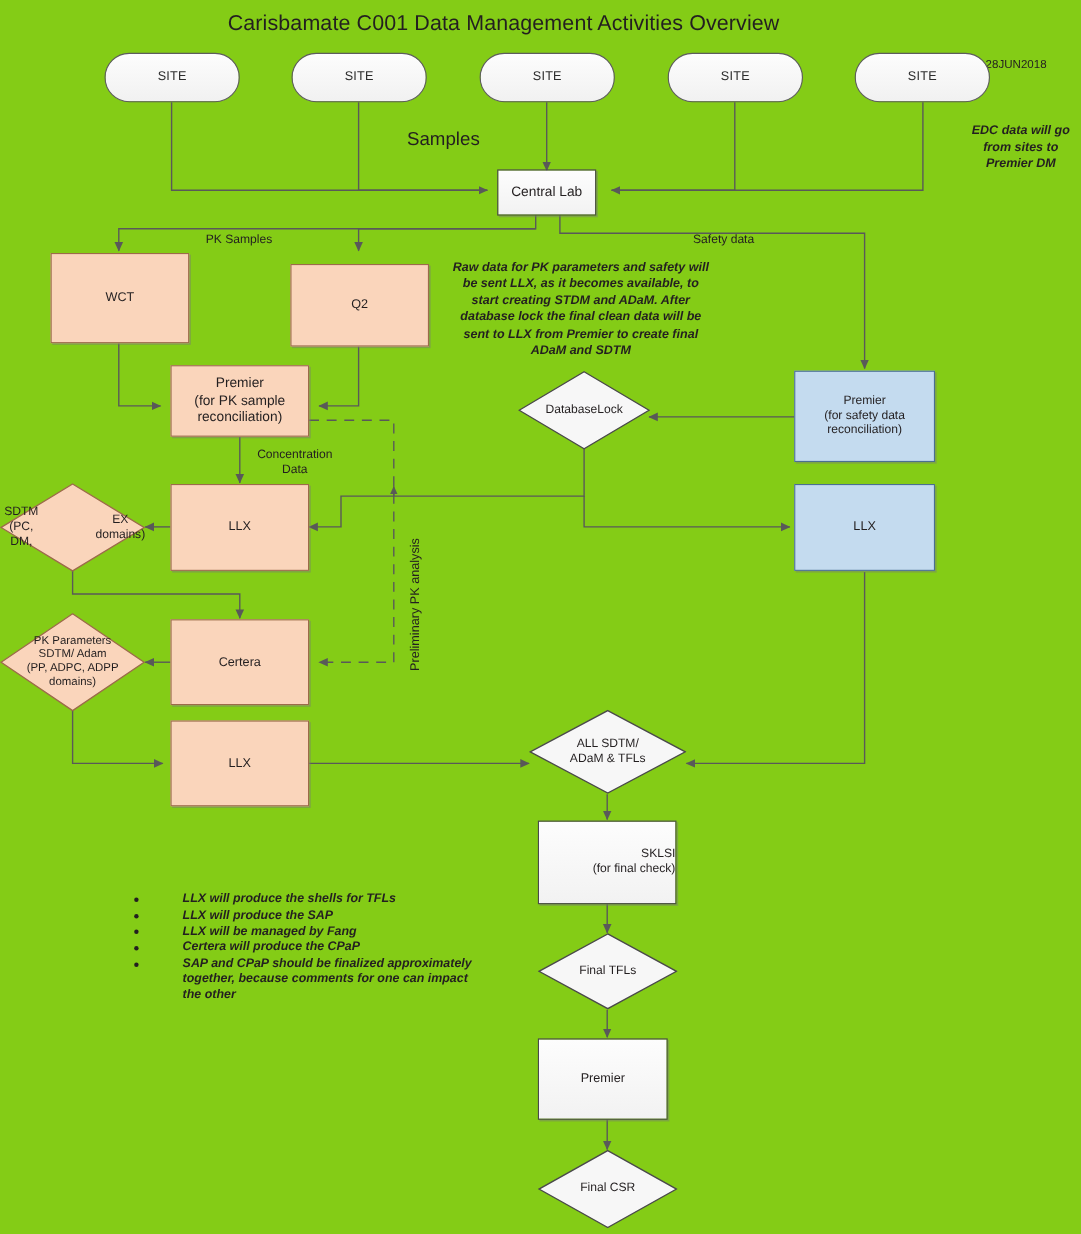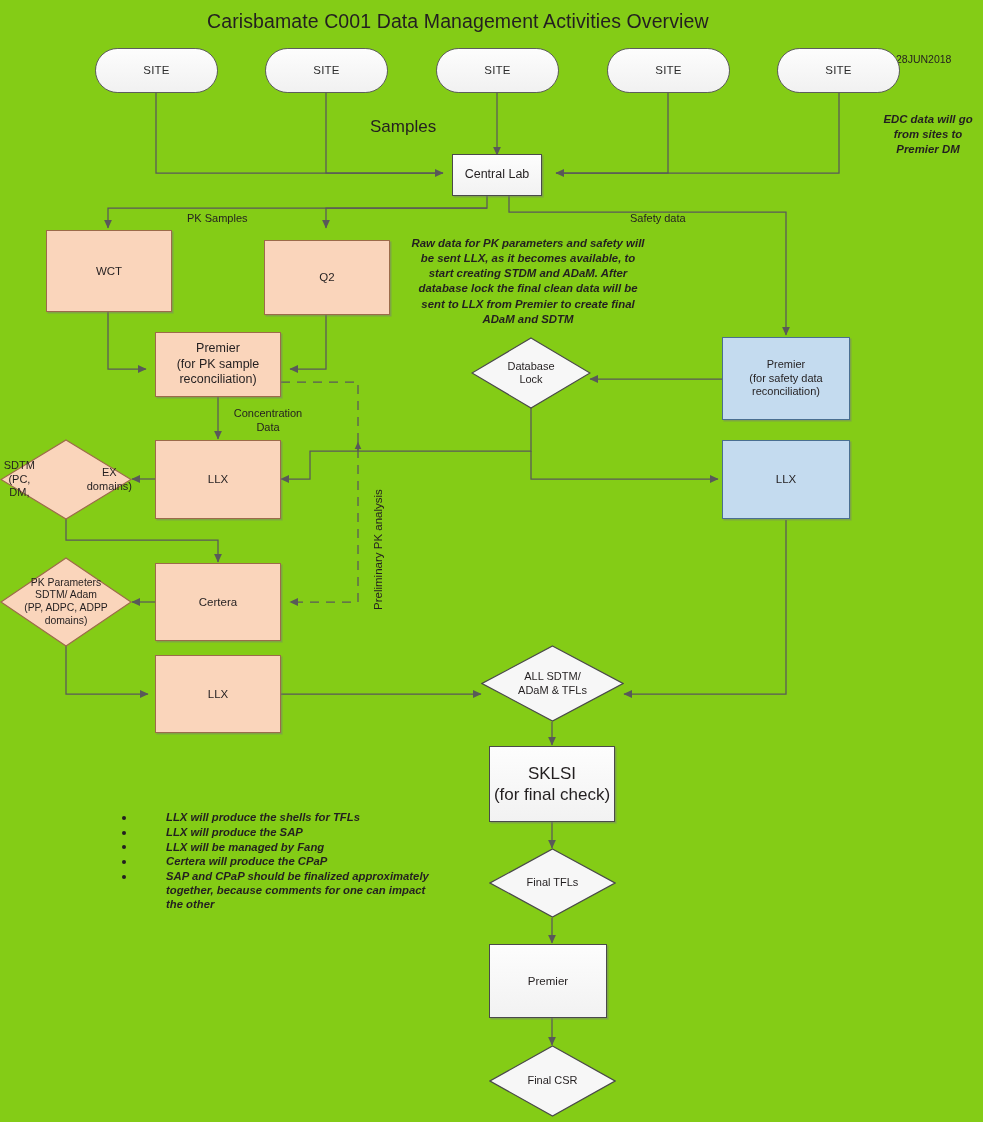--- a/index.html
+++ b/index.html
@@ -265,21 +265,21 @@
 
   <div class="edge-label multi" style="left:222px; top:406px; width:92px; text-align:center;">
     <span>Concentration</span>
     <span>Data</span>
   </div>
 
   <div class="diamond-wrap" style="left:471px; top:337px; width:120px; height:72px;">
     <svg class="diamond-shape" viewBox="0 0 120 72" xmlns="http://www.w3.org/2000/svg">
       <polygon points="60,1 119,36 60,71 1,36" fill="#f7f7f7" stroke="#4a4a4a" stroke-width="1.2"></polygon>
     </svg>
-    <div class="diamond-label" style="flex-direction:column;">
+    <div class="diamond-label" style="">
       <span>Database</span>
       <span>Lock</span>
     </div>
   </div>
 
   <div class="node box box-blue" style="left:722px; top:337px; width:128px; height:83px; font-size:11px; flex-direction:column;">
     <span class="node-label">Premier</span>
     <span class="node-label">(for safety data</span>
     <span class="node-label">reconciliation)</span>
   </div>
@@ -327,21 +327,21 @@
   <div class="diamond-wrap" style="left:481px; top:645px; width:143px; height:77px;">
     <svg class="diamond-shape" viewBox="0 0 143 77" xmlns="http://www.w3.org/2000/svg">
       <polygon points="71.5,1 142,38.5 71.5,76 1,38.5" fill="#f7f7f7" stroke="#4a4a4a" stroke-width="1.2"></polygon>
     </svg>
     <div class="diamond-label" style="flex-direction:column;">
       <span>ALL SDTM/</span>
       <span>ADaM &amp; TFLs</span>
     </div>
   </div>
 
-  <div class="node box box-white" style="left:489px; top:746px; width:126px; height:76px; font-size:17px; flex-direction:column;">
+  <div class="node box box-white" style="left:489px; top:746px; width:126px; height:76px; font-size:11px; flex-direction:column;align-items:flex-end;">
     <span class="node-label">SKLSI</span>
     <span class="node-label">(for final check)</span>
   </div>
 
   <div class="diamond-wrap" style="left:489px; top:848px; width:127px; height:70px;">
     <svg class="diamond-shape" viewBox="0 0 127 70" xmlns="http://www.w3.org/2000/svg">
       <polygon points="63.5,1 126,35 63.5,69 1,35" fill="#f7f7f7" stroke="#4a4a4a" stroke-width="1.2"></polygon>
     </svg>
     <div class="diamond-label">Final TFLs</div>
   </div>

